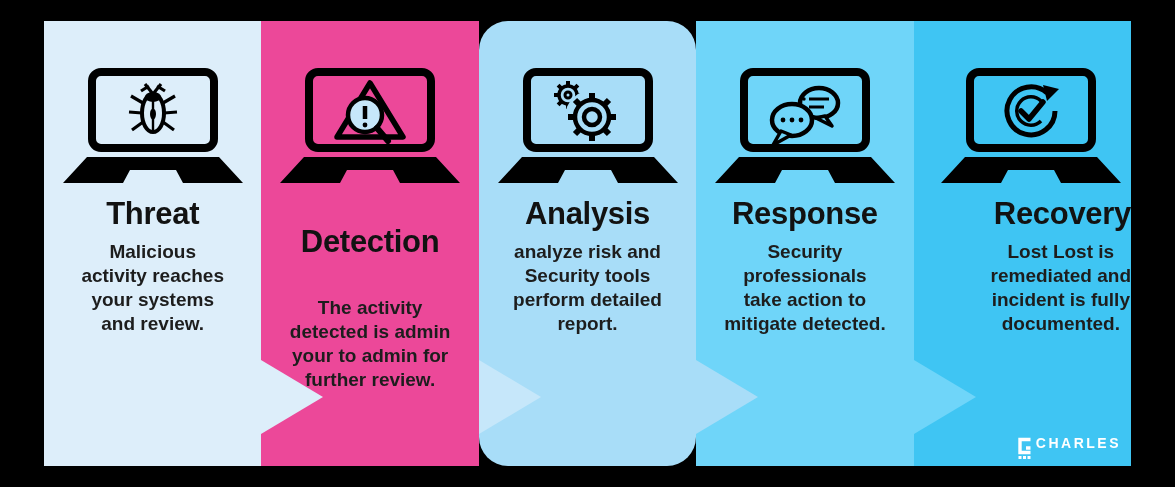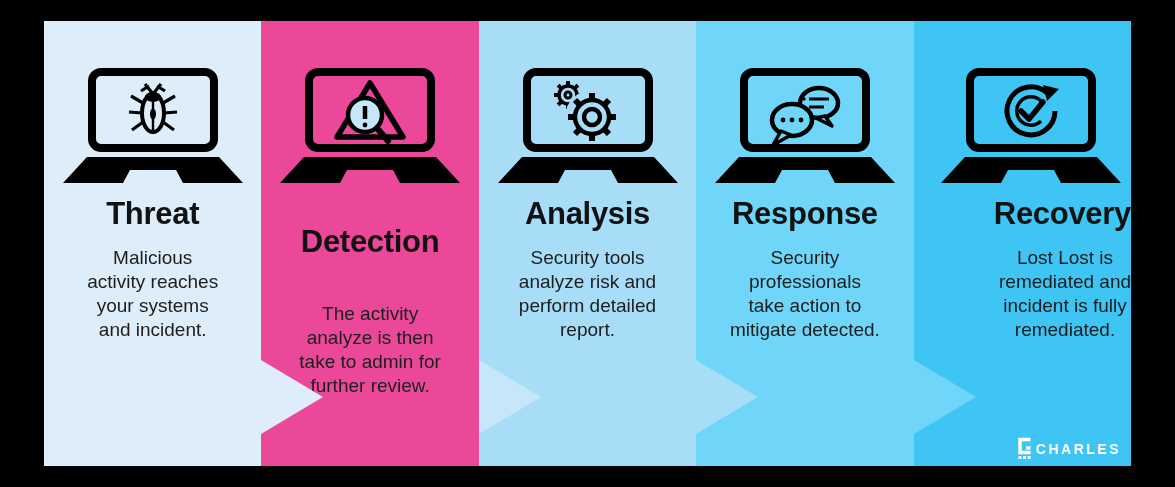--- a/index.html
+++ b/index.html
@@ -22,31 +22,31 @@
     border-bottom:37px solid transparent;
     border-left:62px solid #fff;
   }
   .laptop{margin-top:46px;display:block;}
   .step-title{
     margin-top:12px;
     font-size:31px;font-weight:bold;color:#121212;line-height:34px;
     text-align:center;letter-spacing:-0.3px;
   }
   .step-desc{
-    margin-top:15px;
-    font-size:19px;color:#1d1d1d;line-height:24px;text-align:center;
+    margin-top:9px;
+    font-size:19px;color:#1d1d1d;line-height:24px;text-align:center;font-weight:bold;
   }
   .step-desc span{display:block;}
   .logo{
     position:absolute;right:10px;bottom:6px;z-index:3;
     display:flex;align-items:flex-end;gap:2px;color:#fff;
   }
   .logo-text{
     font-size:14px;font-weight:bold;letter-spacing:2.5px;
-    line-height:15px;margin-bottom:3px;
+    line-height:15px;margin-bottom:9px;
   }
 </style>
 </head>
 <body>
 
 <div class="canvas">
 
   <div class="column" style="background: rgb(221, 238, 250); --bg: #ddeefa;">
     <svg class="laptop" width="200" height="118" viewBox="0 0 200 118">
       <rect x="39" y="5" width="122" height="76" rx="9" fill="none" stroke="#000" stroke-width="8"></rect>
@@ -58,65 +58,65 @@
         <line x1="100" y1="30" x2="100" y2="64" stroke-width="2.4"></line>
         <ellipse cx="100" cy="30" rx="8" ry="5" fill="#000" stroke="none"></ellipse>
         <ellipse cx="100" cy="47" rx="3" ry="5.5" fill="#000" stroke="none"></ellipse>
       </g>
     </svg>
     <div class="step-title">Threat</div>
     <div class="step-desc">
       <span>Malicious</span>
       <span>activity reaches</span>
       <span>your systems</span>
-      <span>and incident.</span>
+      <span>and review.</span>
     </div>
     <div class="chevron" style="border-left-color: rgb(221, 238, 250);"></div>
   </div>
 
   <div class="column" style="background: #ec4899; gap: 28px; --bg: #c6e7fa;">
     <svg class="laptop" width="200" height="118" viewBox="0 0 200 118">
       <rect x="39" y="5" width="122" height="76" rx="9" fill="none" stroke="#000" stroke-width="8"></rect>
       <path d="M34,90 H166 L190,116 H10 Z M77,103 H123 L130,116 H70 Z" fill="#000" fill-rule="evenodd"></path>
       <g fill="none" stroke="#000">
         <path d="M100,16 L133,70 H67 Z" stroke-width="5.5" stroke-linejoin="round"></path>
         <circle cx="95" cy="48" r="17" fill="var(--bg)" stroke-width="4.5"></circle>
         <line x1="95" y1="39" x2="95" y2="52" stroke-width="4.5"></line>
         <circle cx="95" cy="58" r="2.4" fill="#000" stroke="none"></circle>
         <path d="M107,61 L118,74" stroke-width="6" stroke-linecap="round"></path>
       </g>
     </svg>
     <div class="step-title">Detection</div>
     <div class="step-desc">
       <span>The activity</span>
-      <span>analyze is then</span>
-      <span>take to admin for</span>
+      <span>detected is admin</span>
+      <span>your to admin for</span>
       <span>further review.</span>
     </div>
     <div class="chevron" style="border-left-color: rgb(198, 231, 250);"></div>
   </div>
 
-  <div class="column" style="background: rgb(168, 221, 248); --bg: #a8ddf8;">
+  <div class="column" style="background: rgb(168, 221, 248); border-radius: 29px; --bg: #a8ddf8;">
     <svg class="laptop" width="200" height="118" viewBox="0 0 200 118">
       <rect x="39" y="5" width="122" height="76" rx="9" fill="none" stroke="#000" stroke-width="8"></rect>
       <path d="M34,90 H166 L190,116 H10 Z M77,103 H123 L130,116 H70 Z" fill="#000" fill-rule="evenodd"></path>
       <g fill="none" stroke="#000">
         <path d="M89,28 L94,28 M86.4,34.4 L89.9,37.9 M80,37 L80,42 M73.6,34.4 L70.1,37.9 M71,28 L66,28 M73.6,21.6 L70.1,18.1 M80,19 L80,14 M86.4,21.6 L89.9,18.1" stroke-width="4"></path>
         <circle cx="80" cy="28" r="9" stroke-width="3.5"></circle>
         <circle cx="80" cy="28" r="3" stroke-width="3"></circle>
         <circle cx="104" cy="50" r="27" fill="var(--bg)" stroke="none"></circle>
         <path d="M121,50 L128,50 M116,62 L121,67 M104,67 L104,74 M92,62 L87,67 M87,50 L80,50 M92,38 L87,33 M104,33 L104,26 M116,38 L121,33" stroke-width="6"></path>
         <circle cx="104" cy="50" r="17" stroke-width="4.5"></circle>
         <circle cx="104" cy="50" r="8" stroke-width="4.5"></circle>
       </g>
     </svg>
     <div class="step-title">Analysis</div>
     <div class="step-desc">
+      <span>analyze risk and</span>
       <span>Security tools</span>
-      <span>analyze risk and</span>
       <span>perform detailed</span>
       <span>report.</span>
     </div>
     <div class="chevron" style="border-left-color: rgb(168, 221, 248);"></div>
   </div>
 
   <div class="column" style="background: rgb(111, 213, 249); --bg: #6fd5f9;">
     <svg class="laptop" width="200" height="118" viewBox="0 0 200 118">
       <rect x="39" y="5" width="122" height="76" rx="9" fill="none" stroke="#000" stroke-width="8"></rect>
       <path d="M34,90 H166 L190,116 H10 Z M77,103 H123 L130,116 H70 Z" fill="#000" fill-rule="evenodd"></path>
@@ -151,21 +151,21 @@
         <path d="M112,18 L128,22 L116,34 Z" fill="#000" stroke="none"></path>
         <path d="M110,54 A14.2,14.2 0 1 1 110,34" stroke-width="3.5"></path>
         <path d="M90,44 L98,52 L112,35" stroke-width="5.5" stroke-linecap="round" stroke-linejoin="round"></path>
       </g>
     </svg>
     <div class="step-title">Recovery</div>
     <div class="step-desc">
       <span>Lost Lost is</span>
       <span>remediated and</span>
       <span>incident is fully</span>
-      <span>remediated.</span>
+      <span>documented.</span>
     </div>
     <div class="logo">
       <svg width="19" height="24" viewBox="0 0 18 24">
         <path d="M15,3.5 H4.5 V16.5 H15 M15,12 H10.5" fill="none" stroke="#fff" stroke-width="3.4"></path>
         <rect x="3" y="20" width="3" height="3" fill="#fff"></rect>
         <rect x="7.5" y="20" width="3" height="3" fill="#fff"></rect>
         <rect x="12" y="20" width="3" height="3" fill="#fff"></rect>
       </svg>
       <span class="logo-text">CHARLES</span>
     </div>

